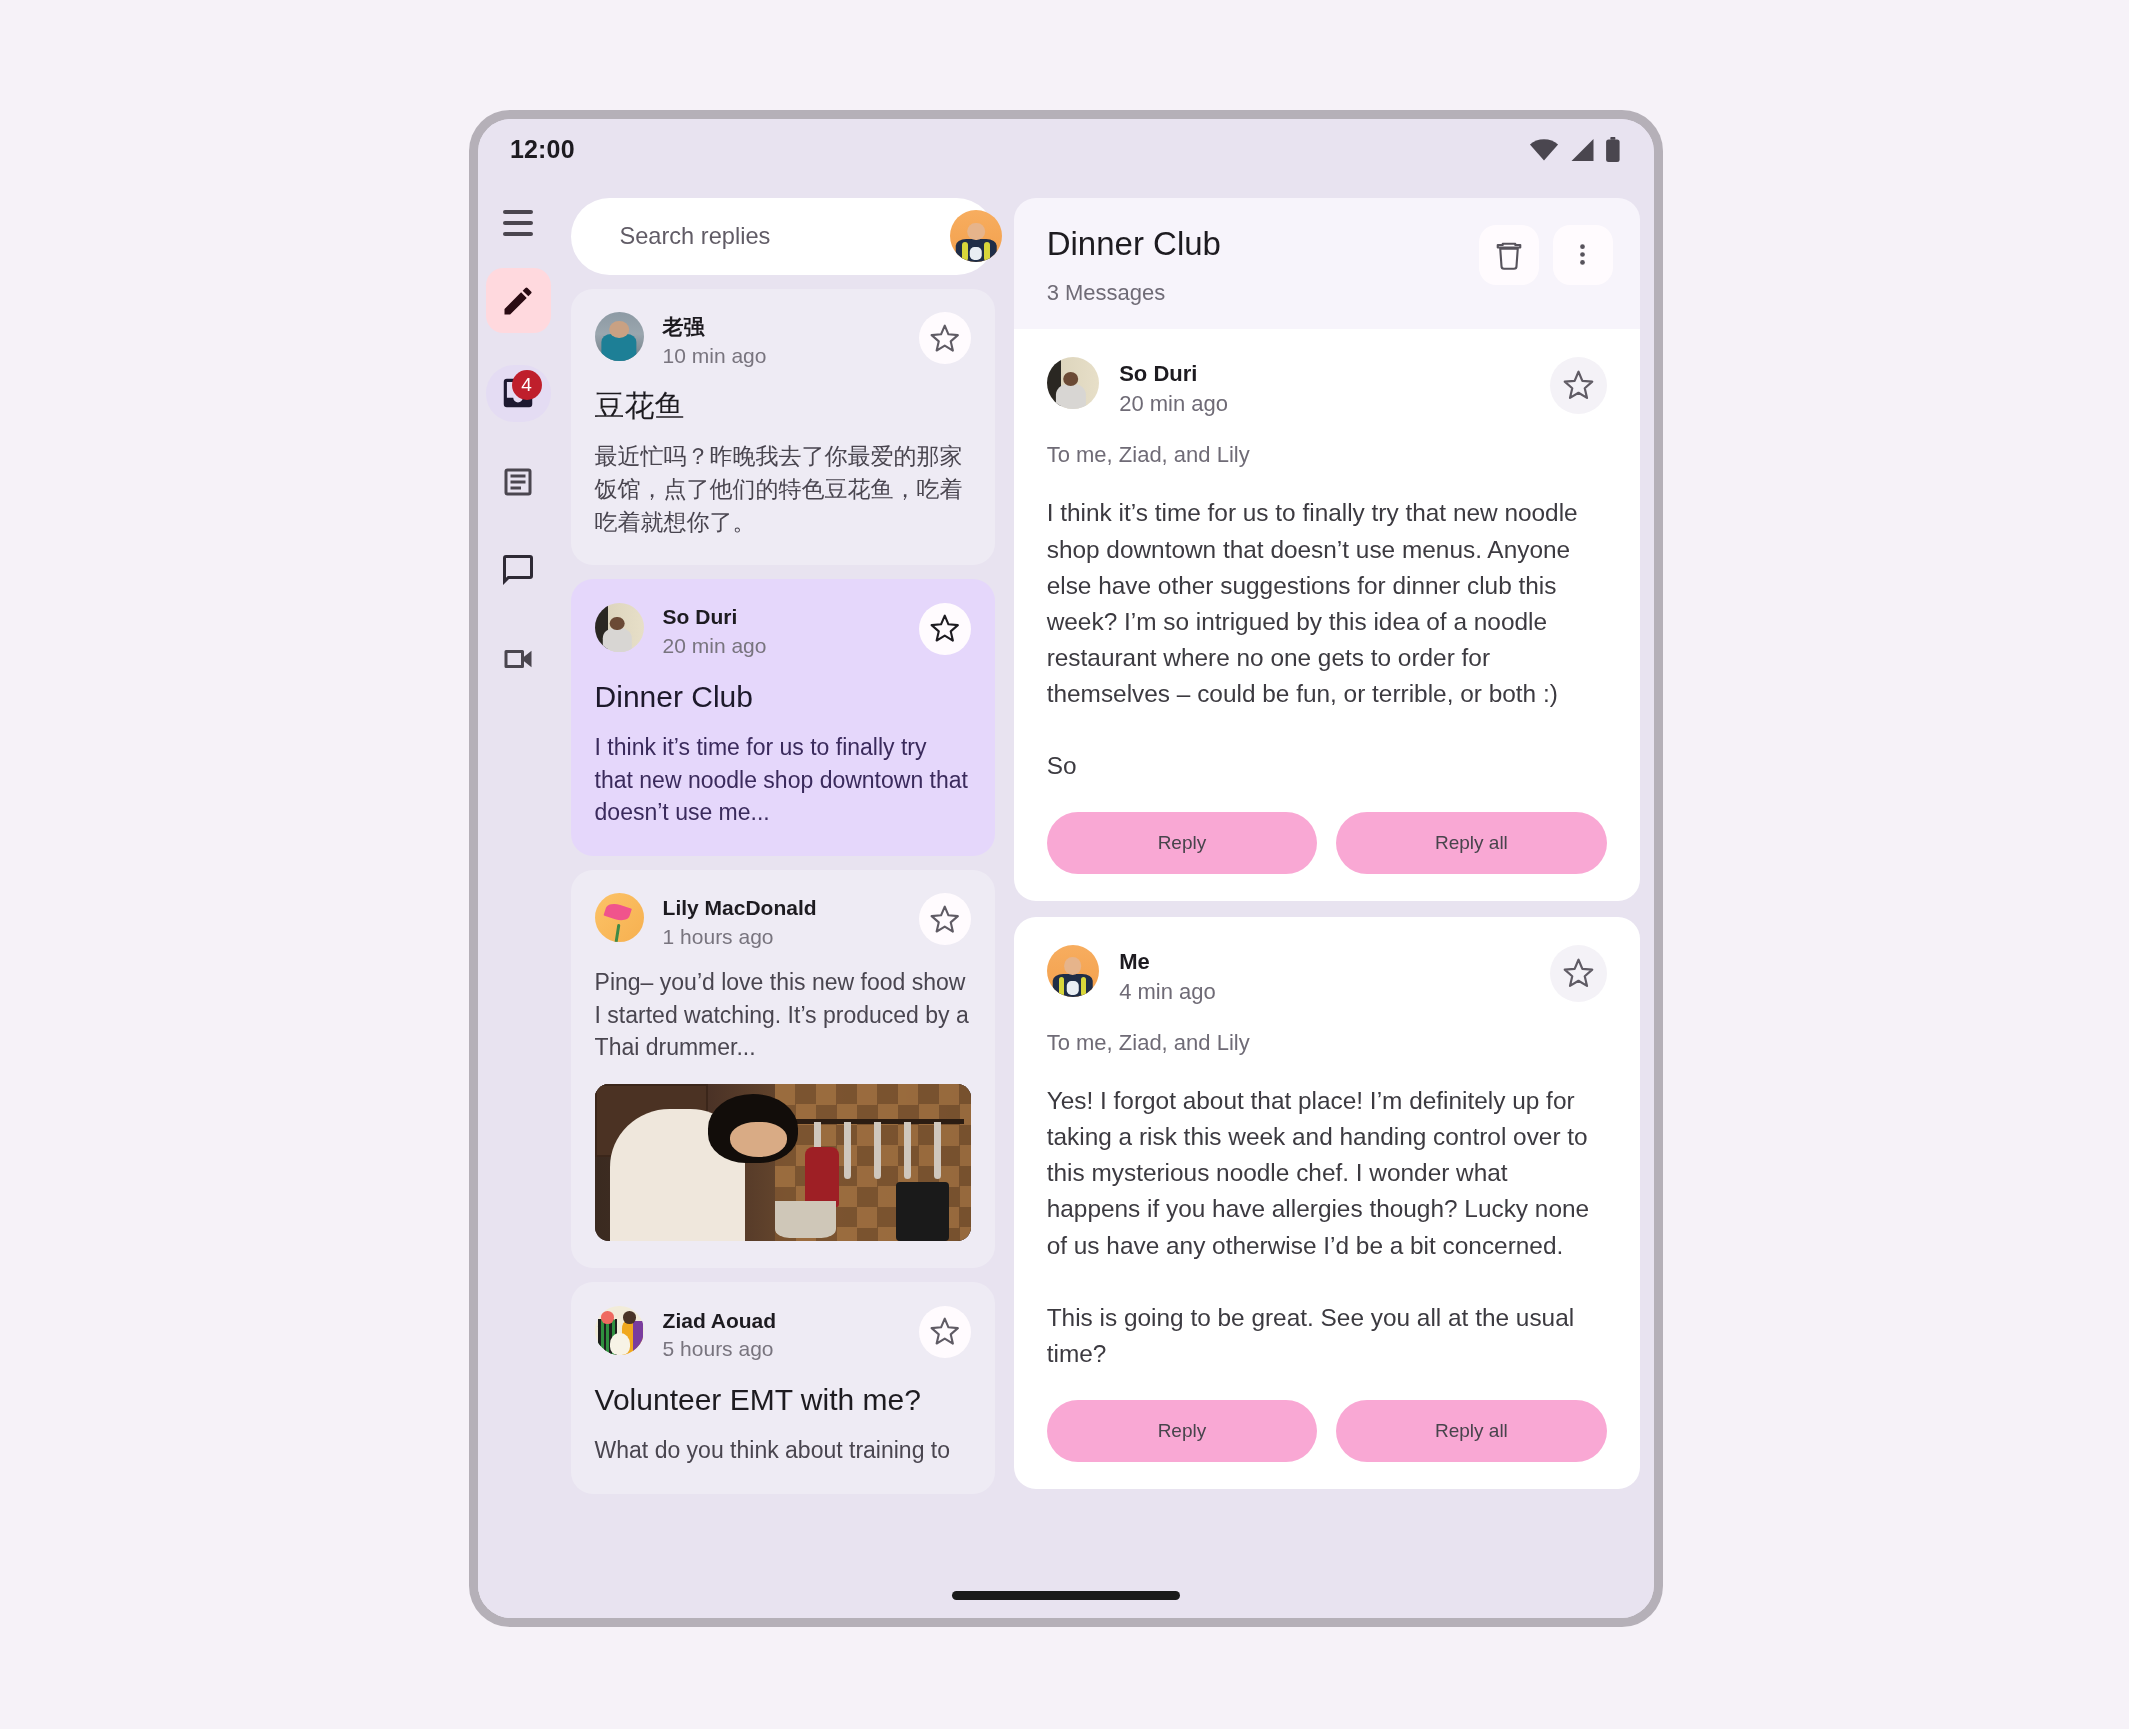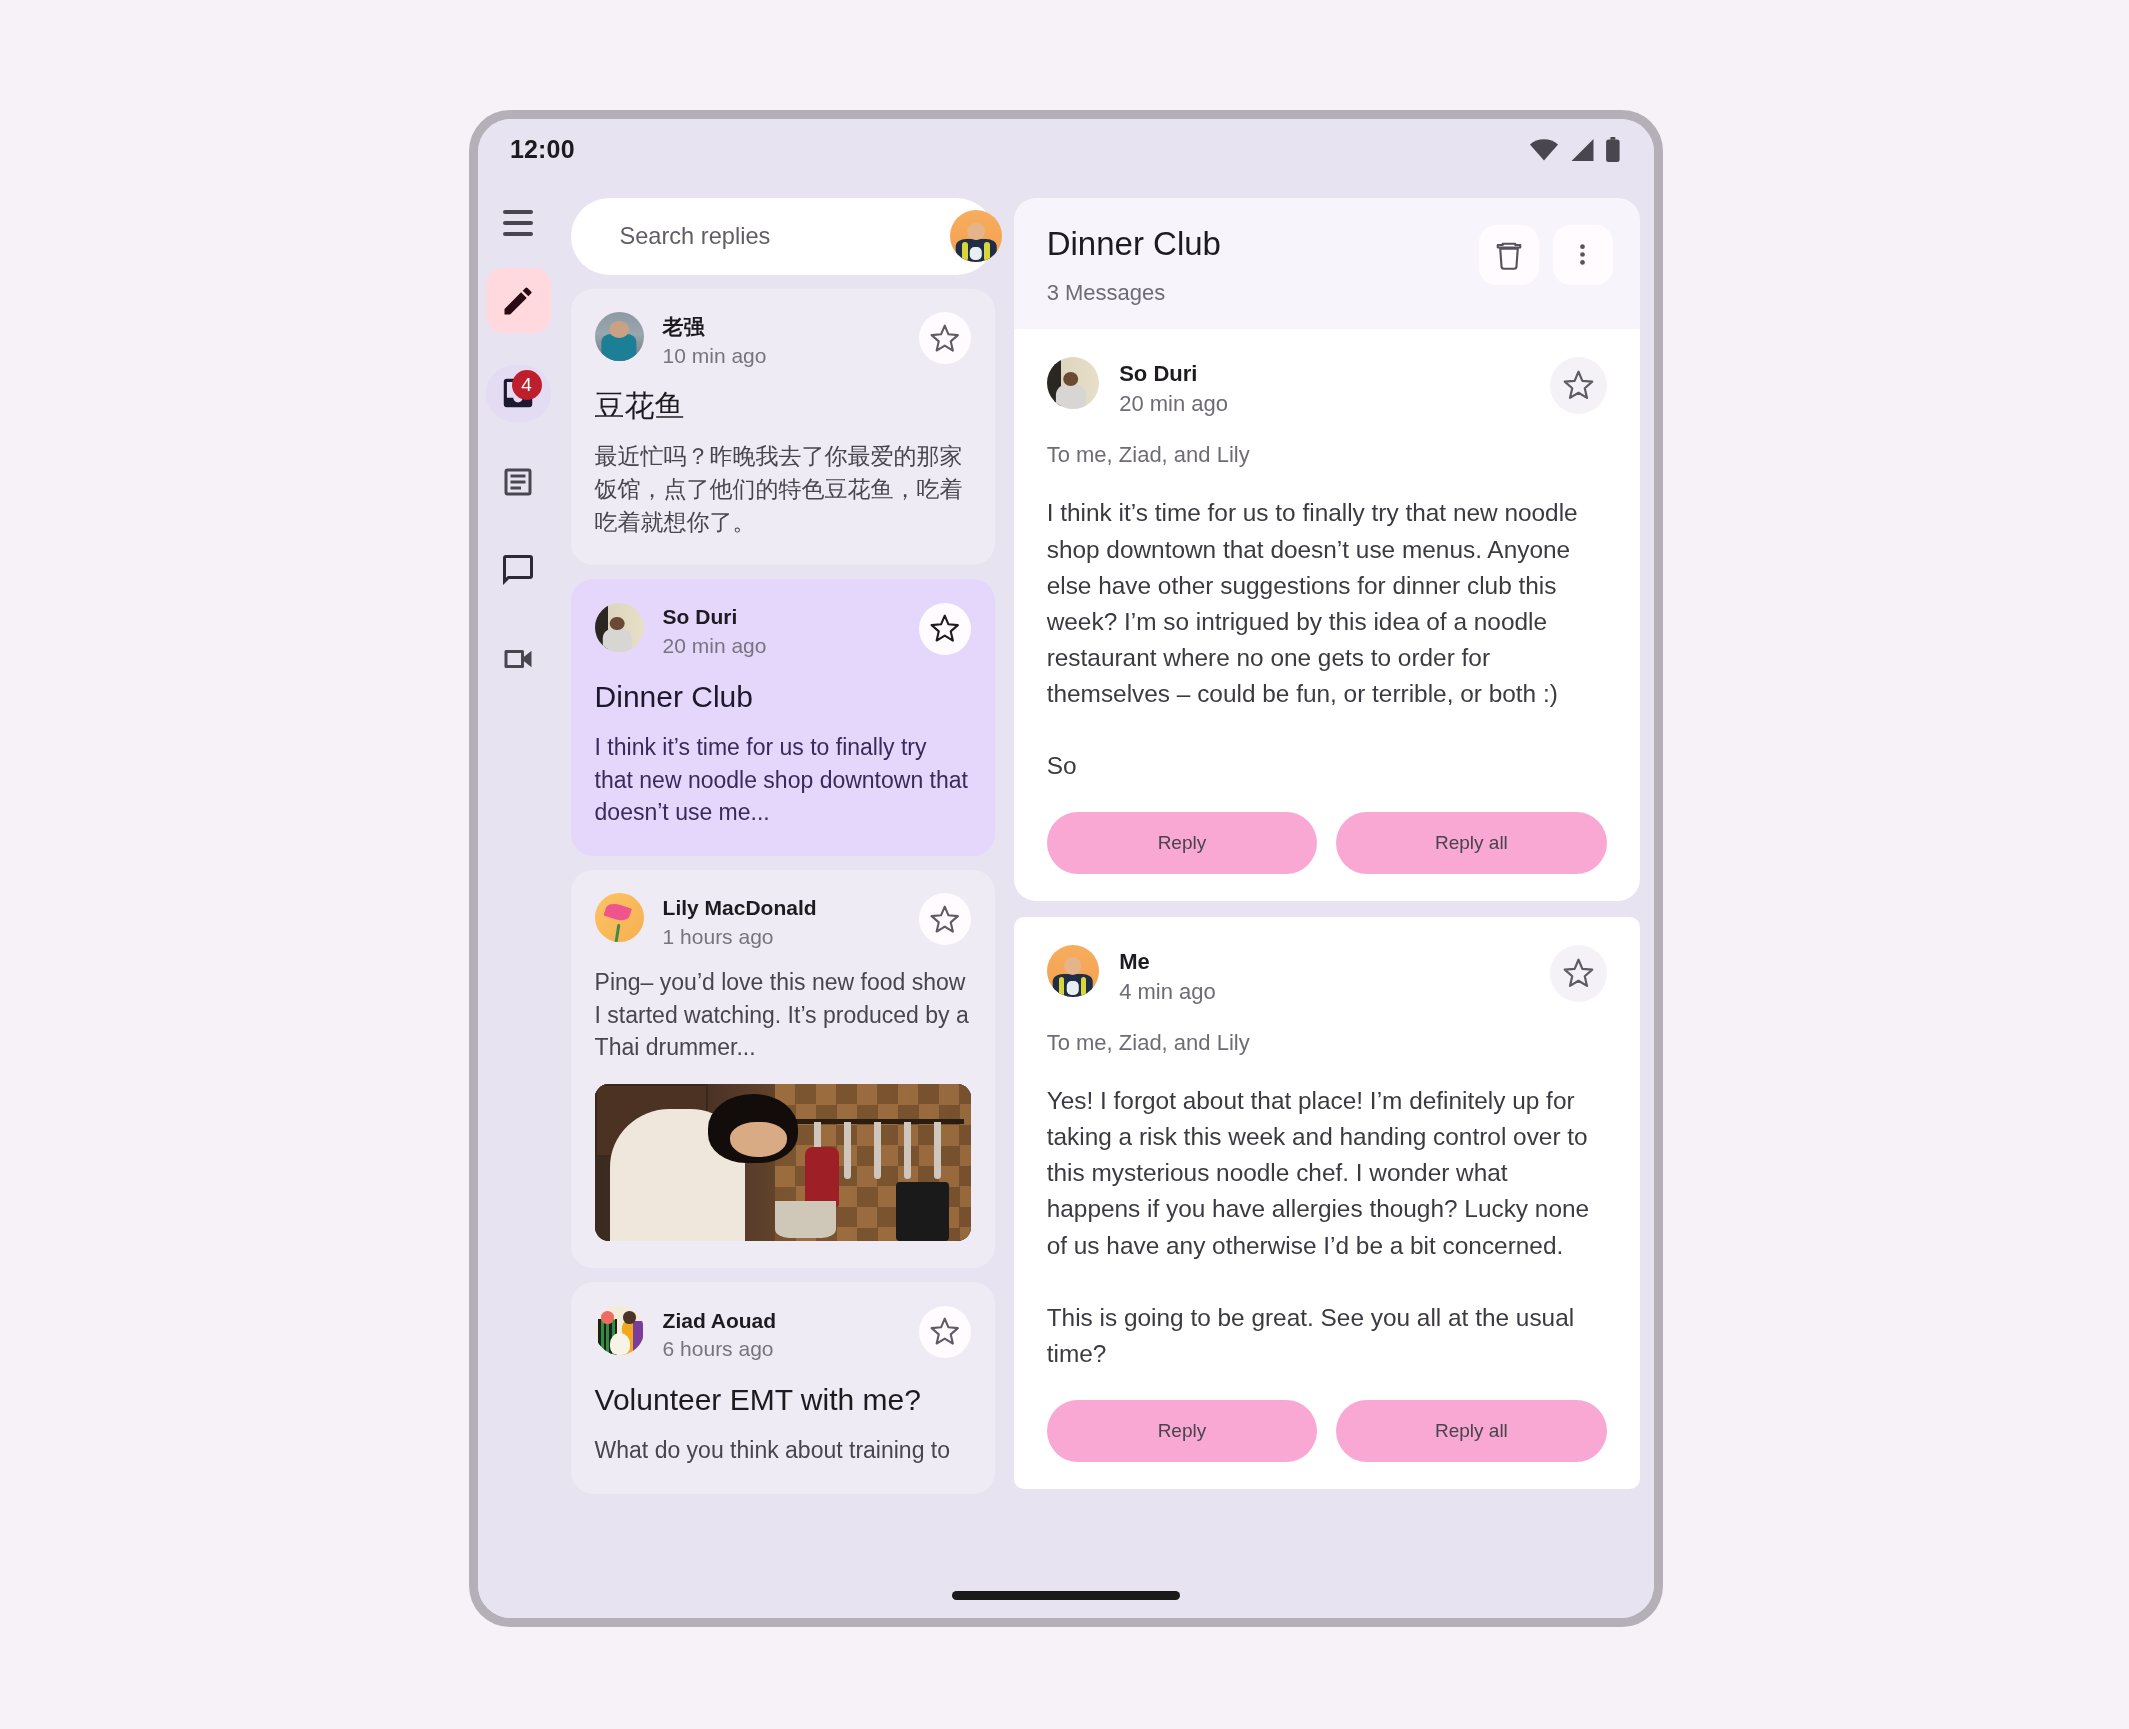--- a/index.html
+++ b/index.html
@@ -231,21 +231,21 @@
     display: flex; align-items: center; justify-content: center;
     margin-left: 14px;
     cursor: pointer;
   }
 
   .msg-card {
     background: #ffffff;
     padding: 28px 33px 27px 33px;
   }
   .msg-card.first { border-radius: 0 0 22px 22px; }
-  .msg-card.later { border-radius: 10px; margin-top: 15.7px; }
+  .msg-card.later { border-radius: 22px; margin-top: 15.7px; }
   .msg-top { display: flex; align-items: flex-start; gap: 20.5px; }
   .msg-avatar {
     width: 52px; height: 52px;
     border-radius: 50%;
     overflow: hidden;
     flex: 0 0 52px;
   }
   .msg-sender { flex: 1; padding-top: 3.1px; }
   .msg-name { font-size: 22px; font-weight: 700; color: #1d1b20; line-height: 1.25; }
   .msg-time { font-size: 22px; color: #6f6b76; line-height: 1.3; margin-top: 2.4px; }
@@ -536,21 +536,21 @@
                   <span class="z1b"></span>
                 <span class="z2"></span>
                   <span class="z2b"></span>
                 <span class="h1"></span>
                   <span class="h2"></span>
                 <span class="dog"></span>
               </div>
             </div>
             <div class="sender-block">
               <div class="sender-name">Ziad Aouad</div>
-              <div class="sender-time">6 hours ago</div>
+              <div class="sender-time">5 hours ago</div>
             </div>
             <div class="star-btn">
               <svg width="31.5" height="31.5" viewBox="0 0 24 24">
                 <path d="M12 17.27 18.18 21l-1.64-7.03L22 9.24l-7.19-.61L12 2 9.19 8.63 2 9.24l5.46 4.73L5.82 21 12 17.27z" fill="none" stroke="#5f5b64" stroke-width="1.6" stroke-linejoin="round"></path>
               </svg>
             </div>
           </div>
           <h3 class="card-subject">Volunteer EMT with me?</h3>
           <p class="card-preview">What do you think about training to</p>
         </article>

